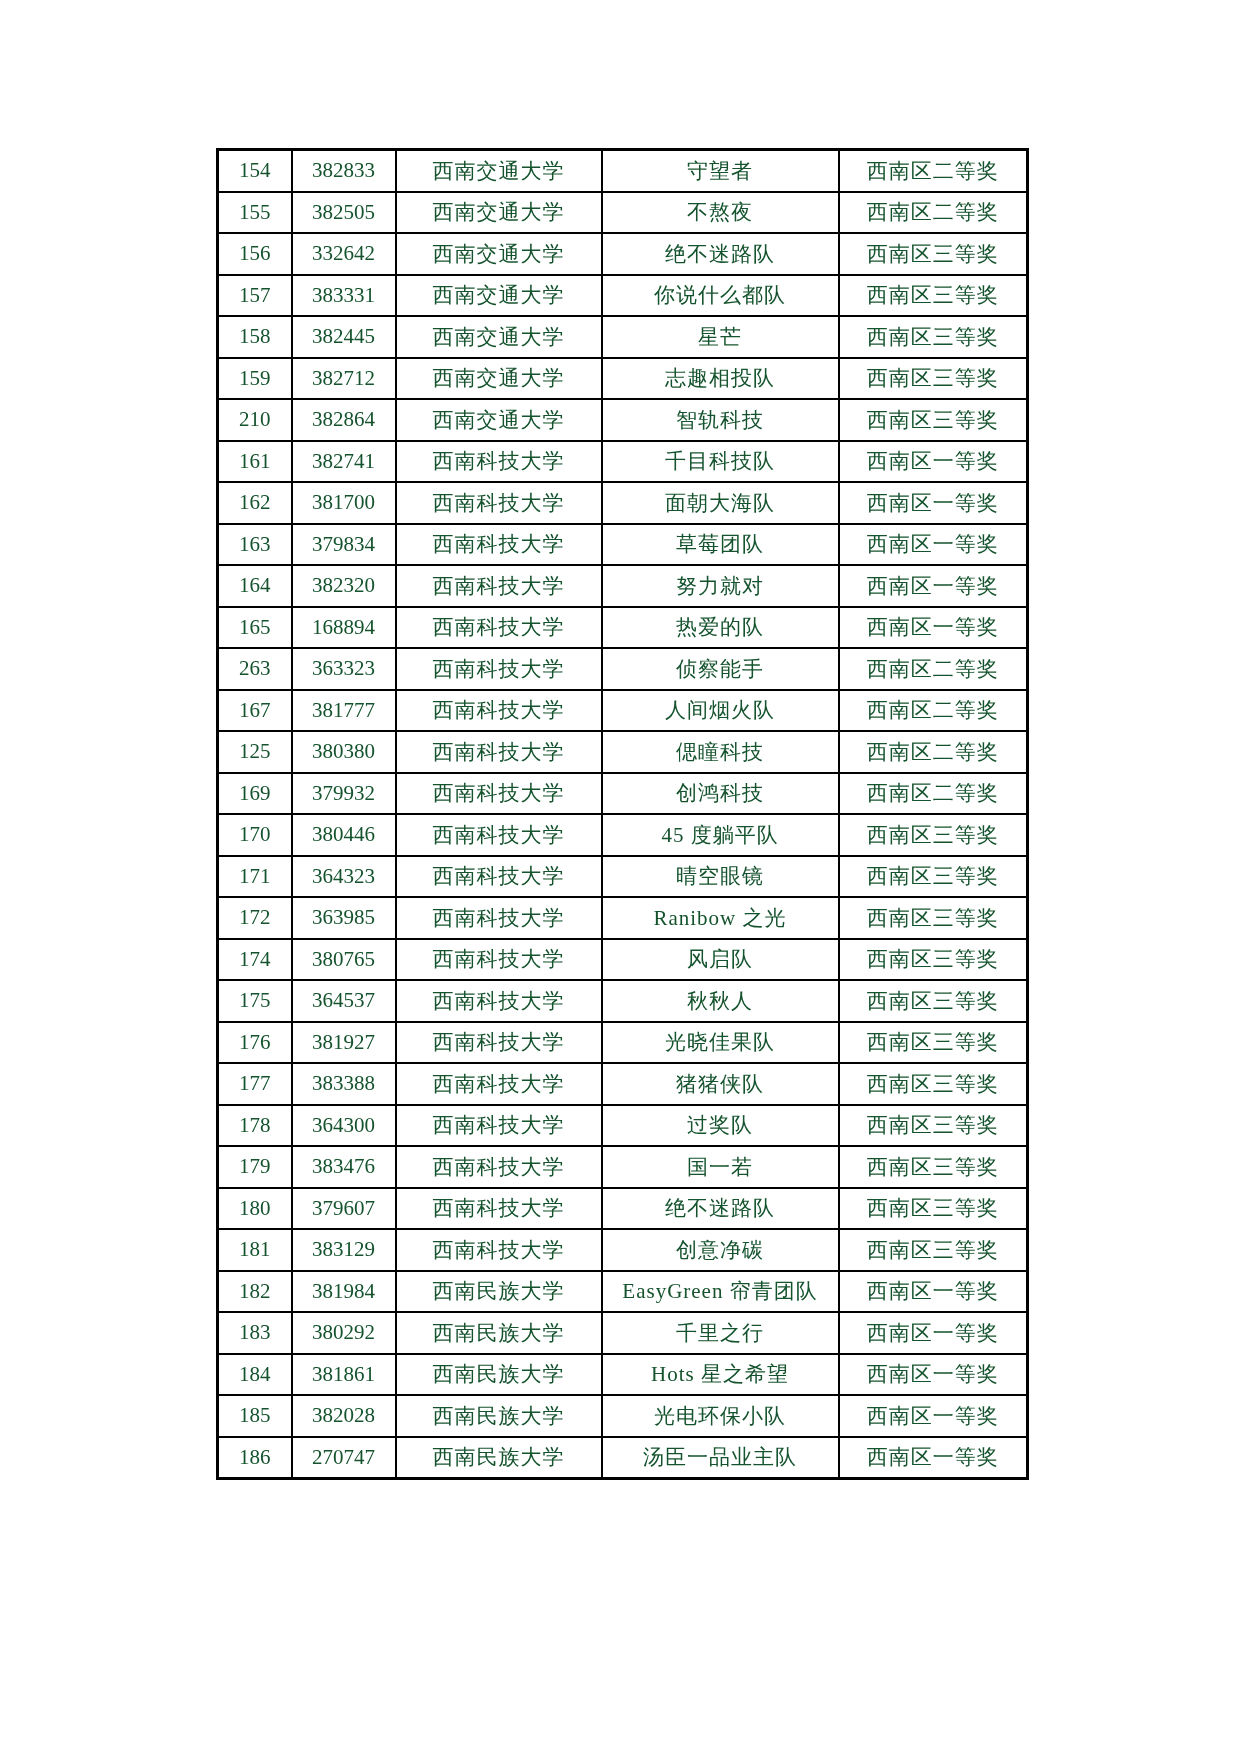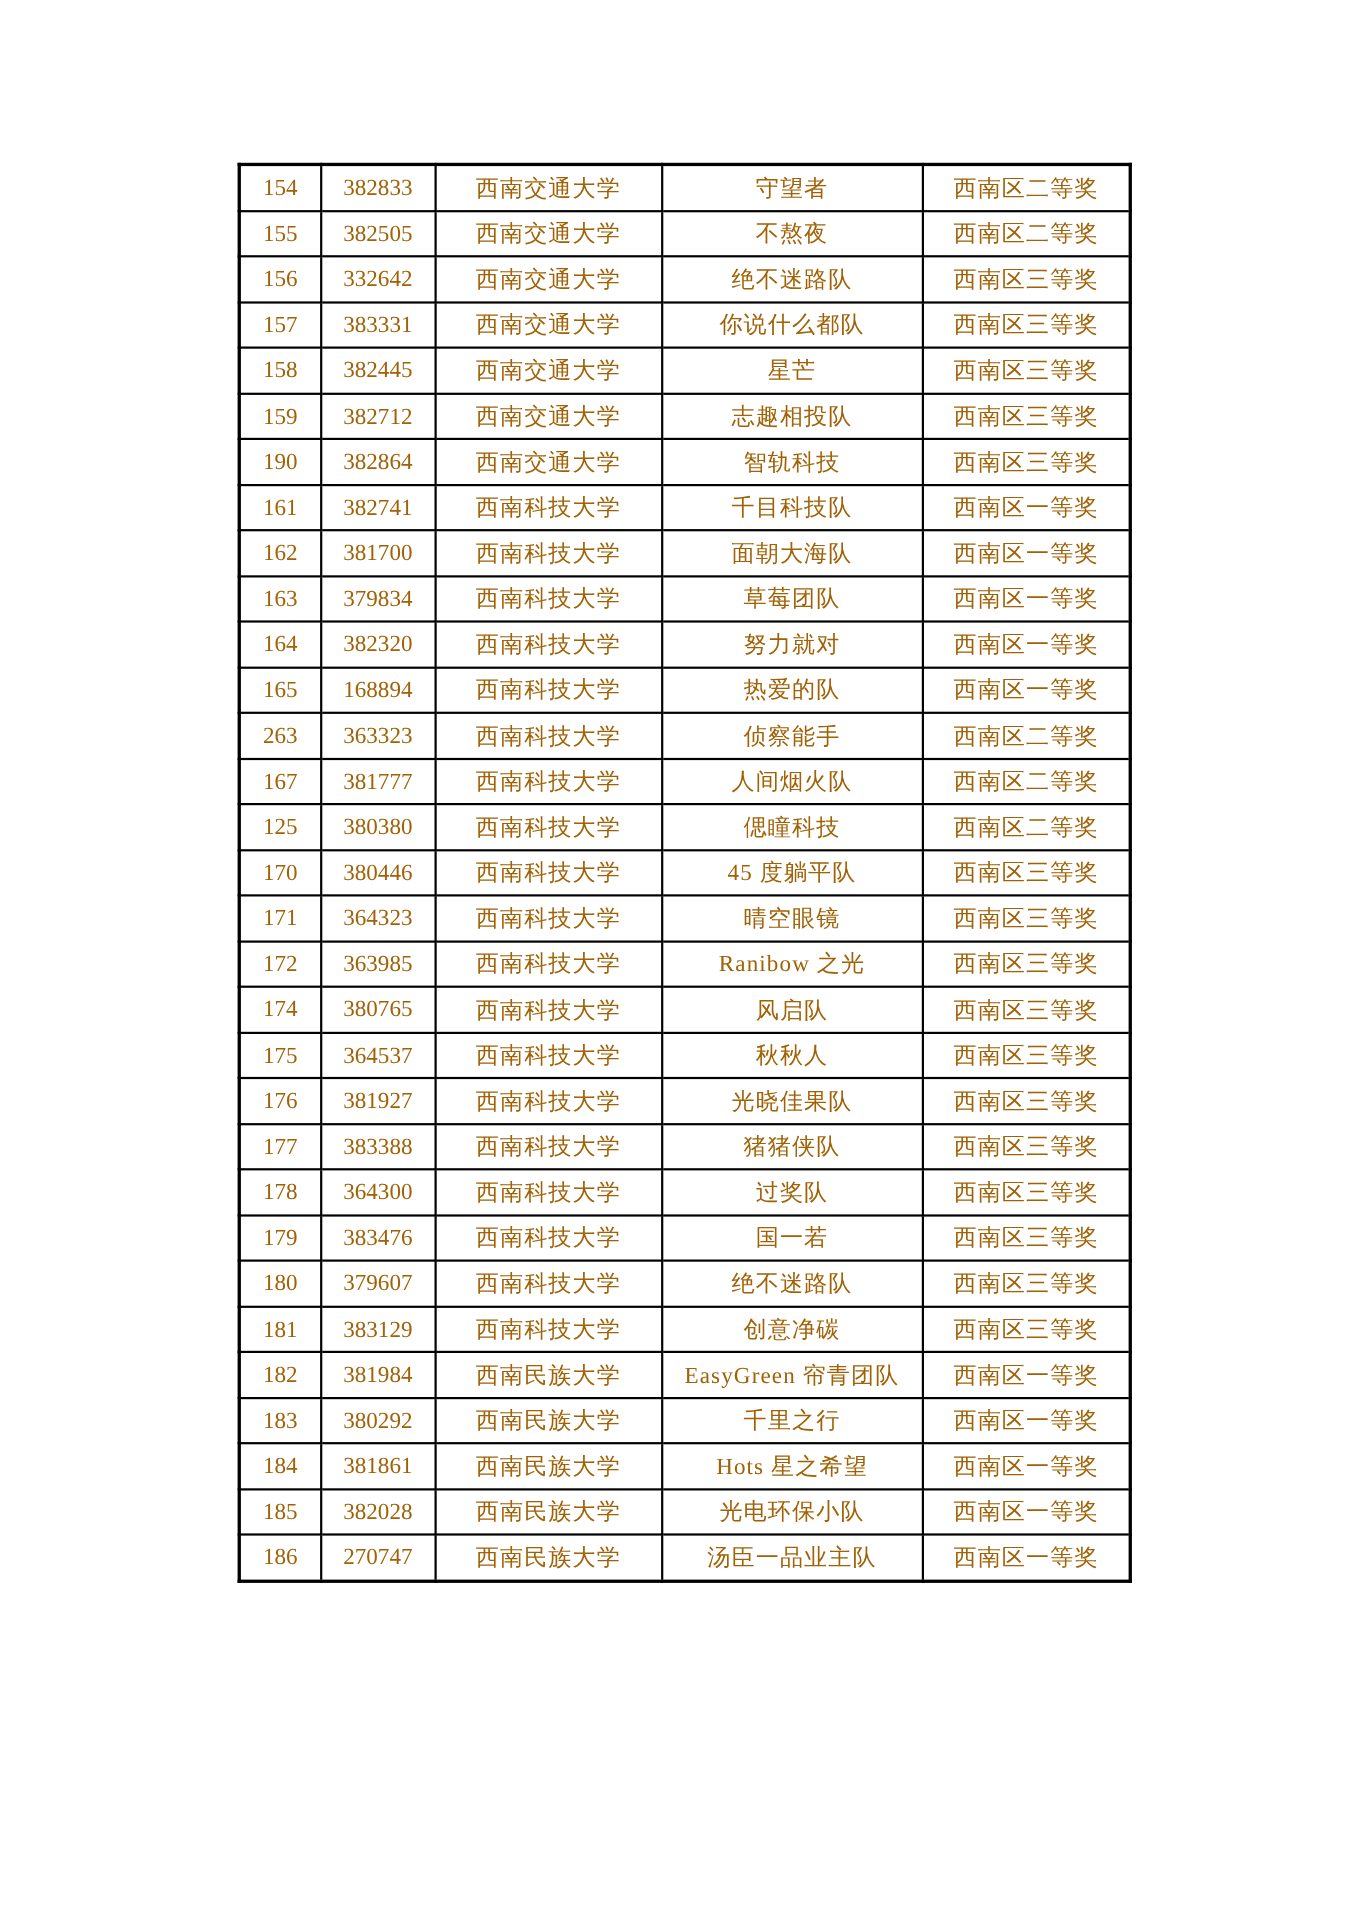--- a/index.html
+++ b/index.html
@@ -6,21 +6,21 @@
     margin: 0;
     padding: 0;
     background: #ffffff;
   }
   .page {
     position: relative;
     width: 1242px;
     height: 1755px;
     background: #ffffff;
     font-family: "Liberation Serif", "DejaVu Serif", serif;
-    color: #a16207;
+    color: #14532d;
   }
   table.results {
     position: absolute;
     left: 216px;
     top: 148px;
     width: 810px;
     border-collapse: collapse;
     table-layout: fixed;
     border: 3px solid #000000;
   }
@@ -92,21 +92,21 @@
           <td class="c-award">西南区三等奖</td>
         </tr>
         <tr>
           <td class="c-no">159</td>
           <td class="c-id">382712</td>
           <td class="c-university">西南交通大学</td>
           <td class="c-team">志趣相投队</td>
           <td class="c-award">西南区三等奖</td>
         </tr>
         <tr>
-          <td class="c-no">190</td>
+          <td class="c-no">210</td>
           <td class="c-id">382864</td>
           <td class="c-university">西南交通大学</td>
           <td class="c-team">智轨科技</td>
           <td class="c-award">西南区三等奖</td>
         </tr>
         <tr>
           <td class="c-no">161</td>
           <td class="c-id">382741</td>
           <td class="c-university">西南科技大学</td>
           <td class="c-team">千目科技队</td>
@@ -152,20 +152,27 @@
           <td class="c-id">381777</td>
           <td class="c-university">西南科技大学</td>
           <td class="c-team">人间烟火队</td>
           <td class="c-award">西南区二等奖</td>
         </tr>
         <tr>
           <td class="c-no">125</td>
           <td class="c-id">380380</td>
           <td class="c-university">西南科技大学</td>
           <td class="c-team">偲瞳科技</td>
+          <td class="c-award">西南区二等奖</td>
+        </tr>
+        <tr>
+          <td class="c-no">169</td>
+          <td class="c-id">379932</td>
+          <td class="c-university">西南科技大学</td>
+          <td class="c-team">创鸿科技</td>
           <td class="c-award">西南区二等奖</td>
         </tr>
         <tr>
           <td class="c-no">170</td>
           <td class="c-id">380446</td>
           <td class="c-university">西南科技大学</td>
           <td class="c-team">45 度躺平队</td>
           <td class="c-award">西南区三等奖</td>
         </tr>
         <tr>

